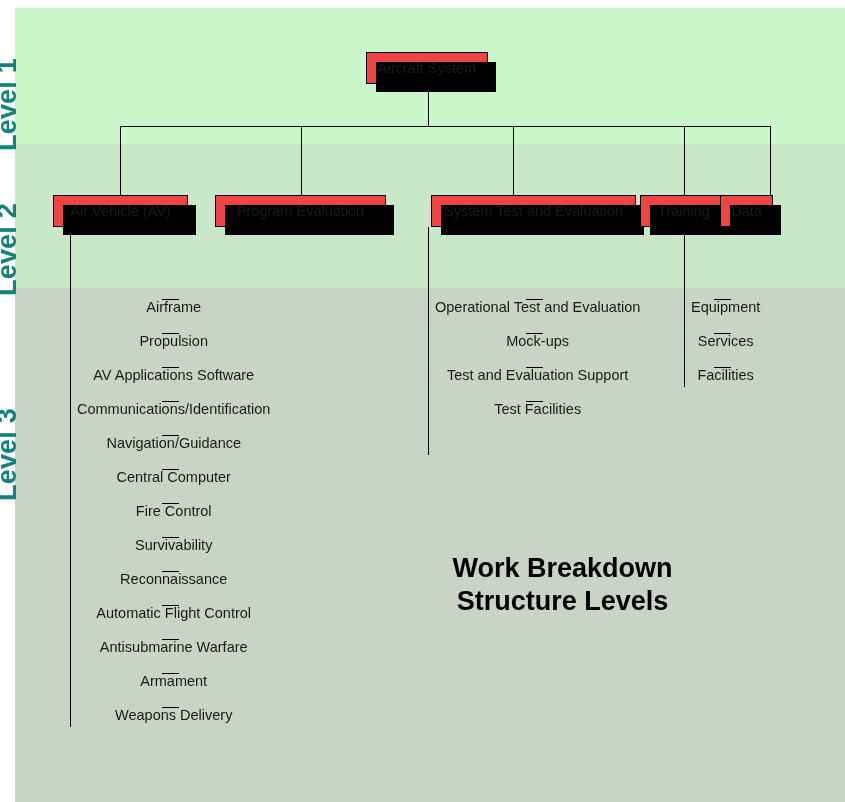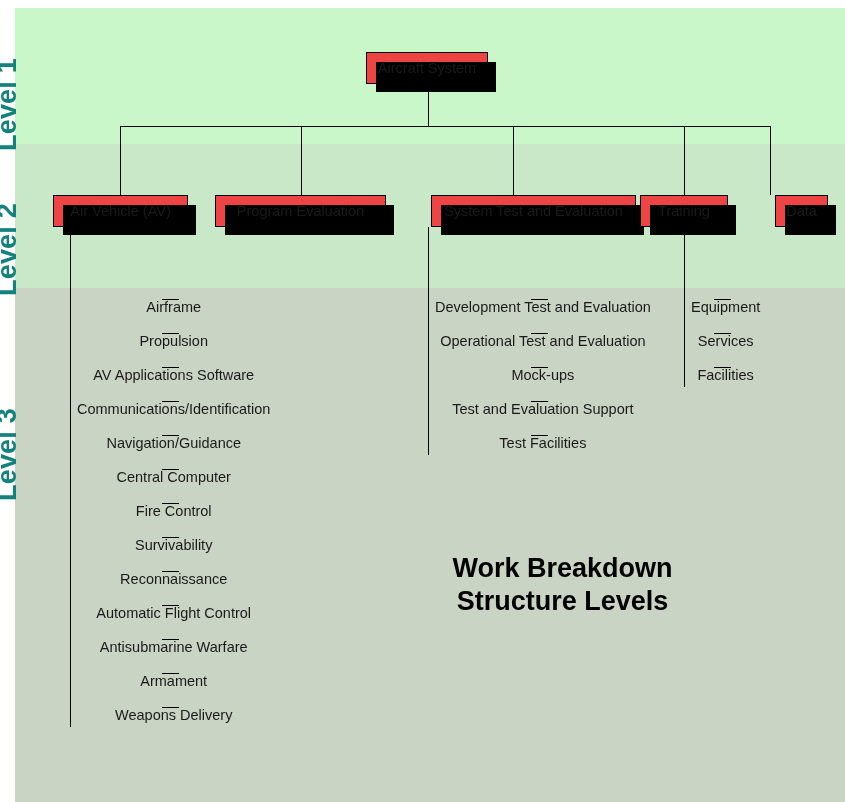--- a/index.html
+++ b/index.html
@@ -163,21 +163,21 @@
   </div>
 
   <div class="node" style="left:431px; top:195px; width:205px; height:32px;">
     <span>System Test and Evaluation</span>
   </div>
 
   <div class="node" style="left:640px; top:195px; width:88px; height:32px;">
     <span>Training</span>
   </div>
 
-  <div class="node" style="left:775px; top:195px; width:53px; height:32px;text-align:right;">
+  <div class="node" style="left:720px; top:195px; width:53px; height:32px;text-align:right;">
     <span>Data</span>
   </div>
 
   <div class="leaf-col" style="left:70px; top:299px;">
     <div class="spine" style="top:-72px; height:500px;"></div>
     <div class="leaf">
         <span class="tick"></span>
         <span class="leaf-text">Airframe</span>
       </div>
     <div class="leaf">
@@ -225,24 +225,20 @@
         <span class="leaf-text">Armament</span>
       </div>
     <div class="leaf">
         <span class="tick"></span>
         <span class="leaf-text">Weapons Delivery</span>
       </div>
   </div>
 
   <div class="leaf-col" style="left:428px; top:299px;">
     <div class="spine" style="top:-72px; height:228px;"></div>
-    <div class="leaf">
-        <span class="tick"></span>
-        <span class="leaf-text">Development Test and Evaluation</span>
-      </div>
     <div class="leaf">
         <span class="tick"></span>
         <span class="leaf-text">Operational Test and Evaluation</span>
       </div>
     <div class="leaf">
         <span class="tick"></span>
         <span class="leaf-text">Mock-ups</span>
       </div>
     <div class="leaf">
         <span class="tick"></span>

